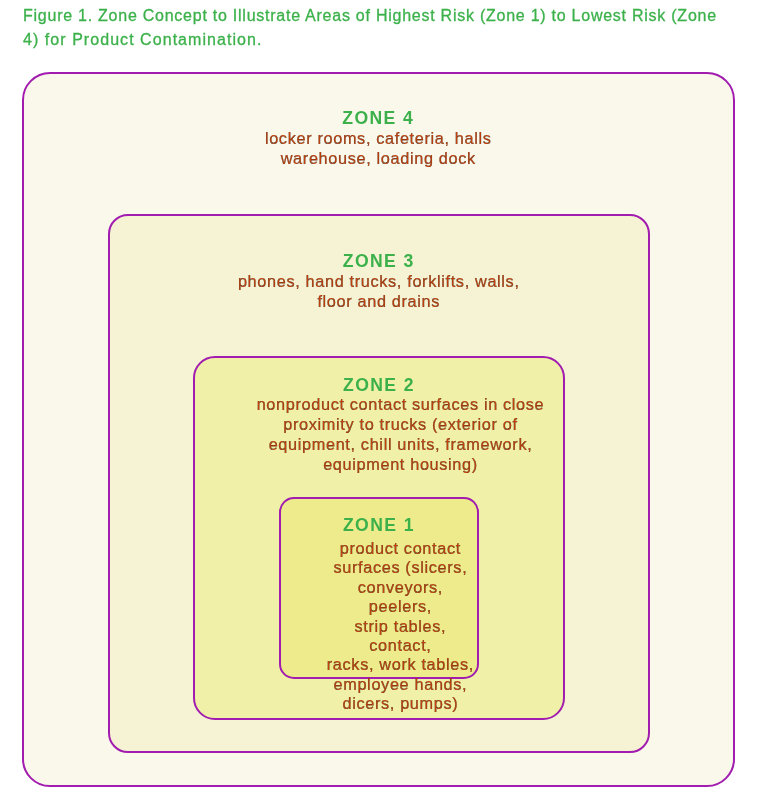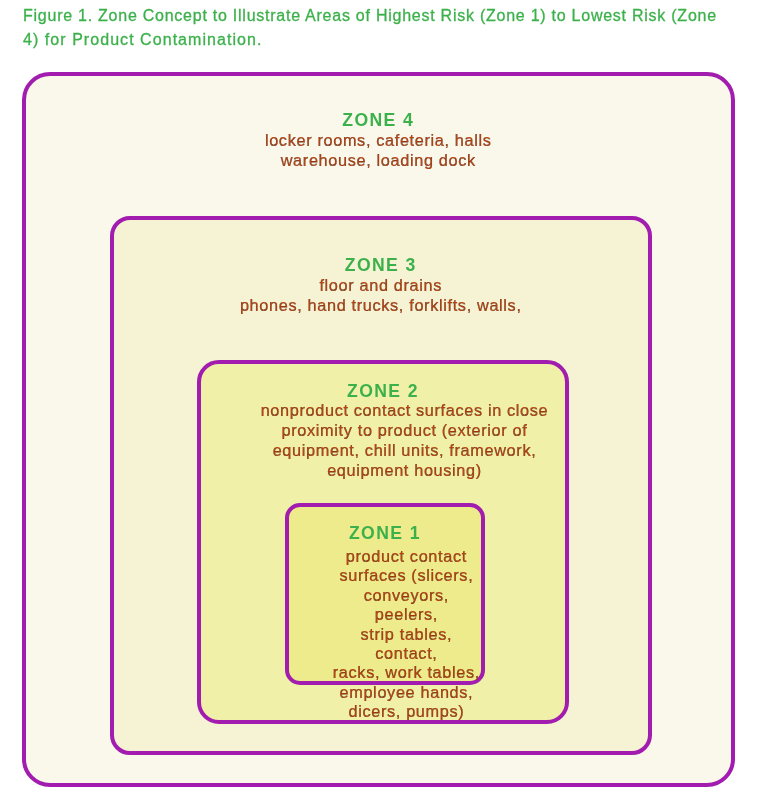--- a/index.html
+++ b/index.html
@@ -15,21 +15,21 @@
     line-height: 24.5px;
     letter-spacing: 0.75px;
     color: #3cb14b;
     -webkit-text-stroke: 0.3px #3cb14b;
   }
 
   .figure-title div:last-child { letter-spacing: 1.05px; }
 
   .zone {
     position: absolute;
-    border: 4px solid #a21caf;
+    border: 2px solid #a21caf;
   }
   #zone4 {
     left: 22px; top: 71.5px;
     width: 712.5px; height: 715px;
     border-radius: 28px;
     background: #f9f8eb;
   }
   #zone3 {
     left: 83.5px; top: 140.5px;
     width: 542.5px; height: 538.5px;
@@ -92,30 +92,30 @@
     <div class="zone-heading">ZONE 4</div>
     <div class="zone-body">
         <div>locker rooms, cafeteria, halls</div>
         <div>warehouse, loading dock</div>
       </div>
   </div>
   <div id="zone3" class="zone">
     <div class="zone-content">
       <div class="zone-heading">ZONE 3</div>
       <div class="zone-body">
+          <div>phones, hand trucks, forklifts, walls,</div>
           <div>floor and drains</div>
-          <div>phones, hand trucks, forklifts, walls,</div>
         </div>
     </div>
     <div id="zone2" class="zone">
       <div class="zone-content">
         <div class="zone-heading">ZONE 2</div>
         <div class="zone-body">
             <div>nonproduct contact surfaces in close</div>
-            <div>proximity to product (exterior of</div>
+            <div>proximity to trucks (exterior of</div>
             <div>equipment, chill units, framework,</div>
             <div>equipment housing)</div>
           </div>
       </div>
       <div id="zone1" class="zone">
         <div class="zone-content">
           <div class="zone-heading">ZONE 1</div>
           <div class="zone-body">
               <div>product contact</div>
               <div>surfaces (slicers,</div>

